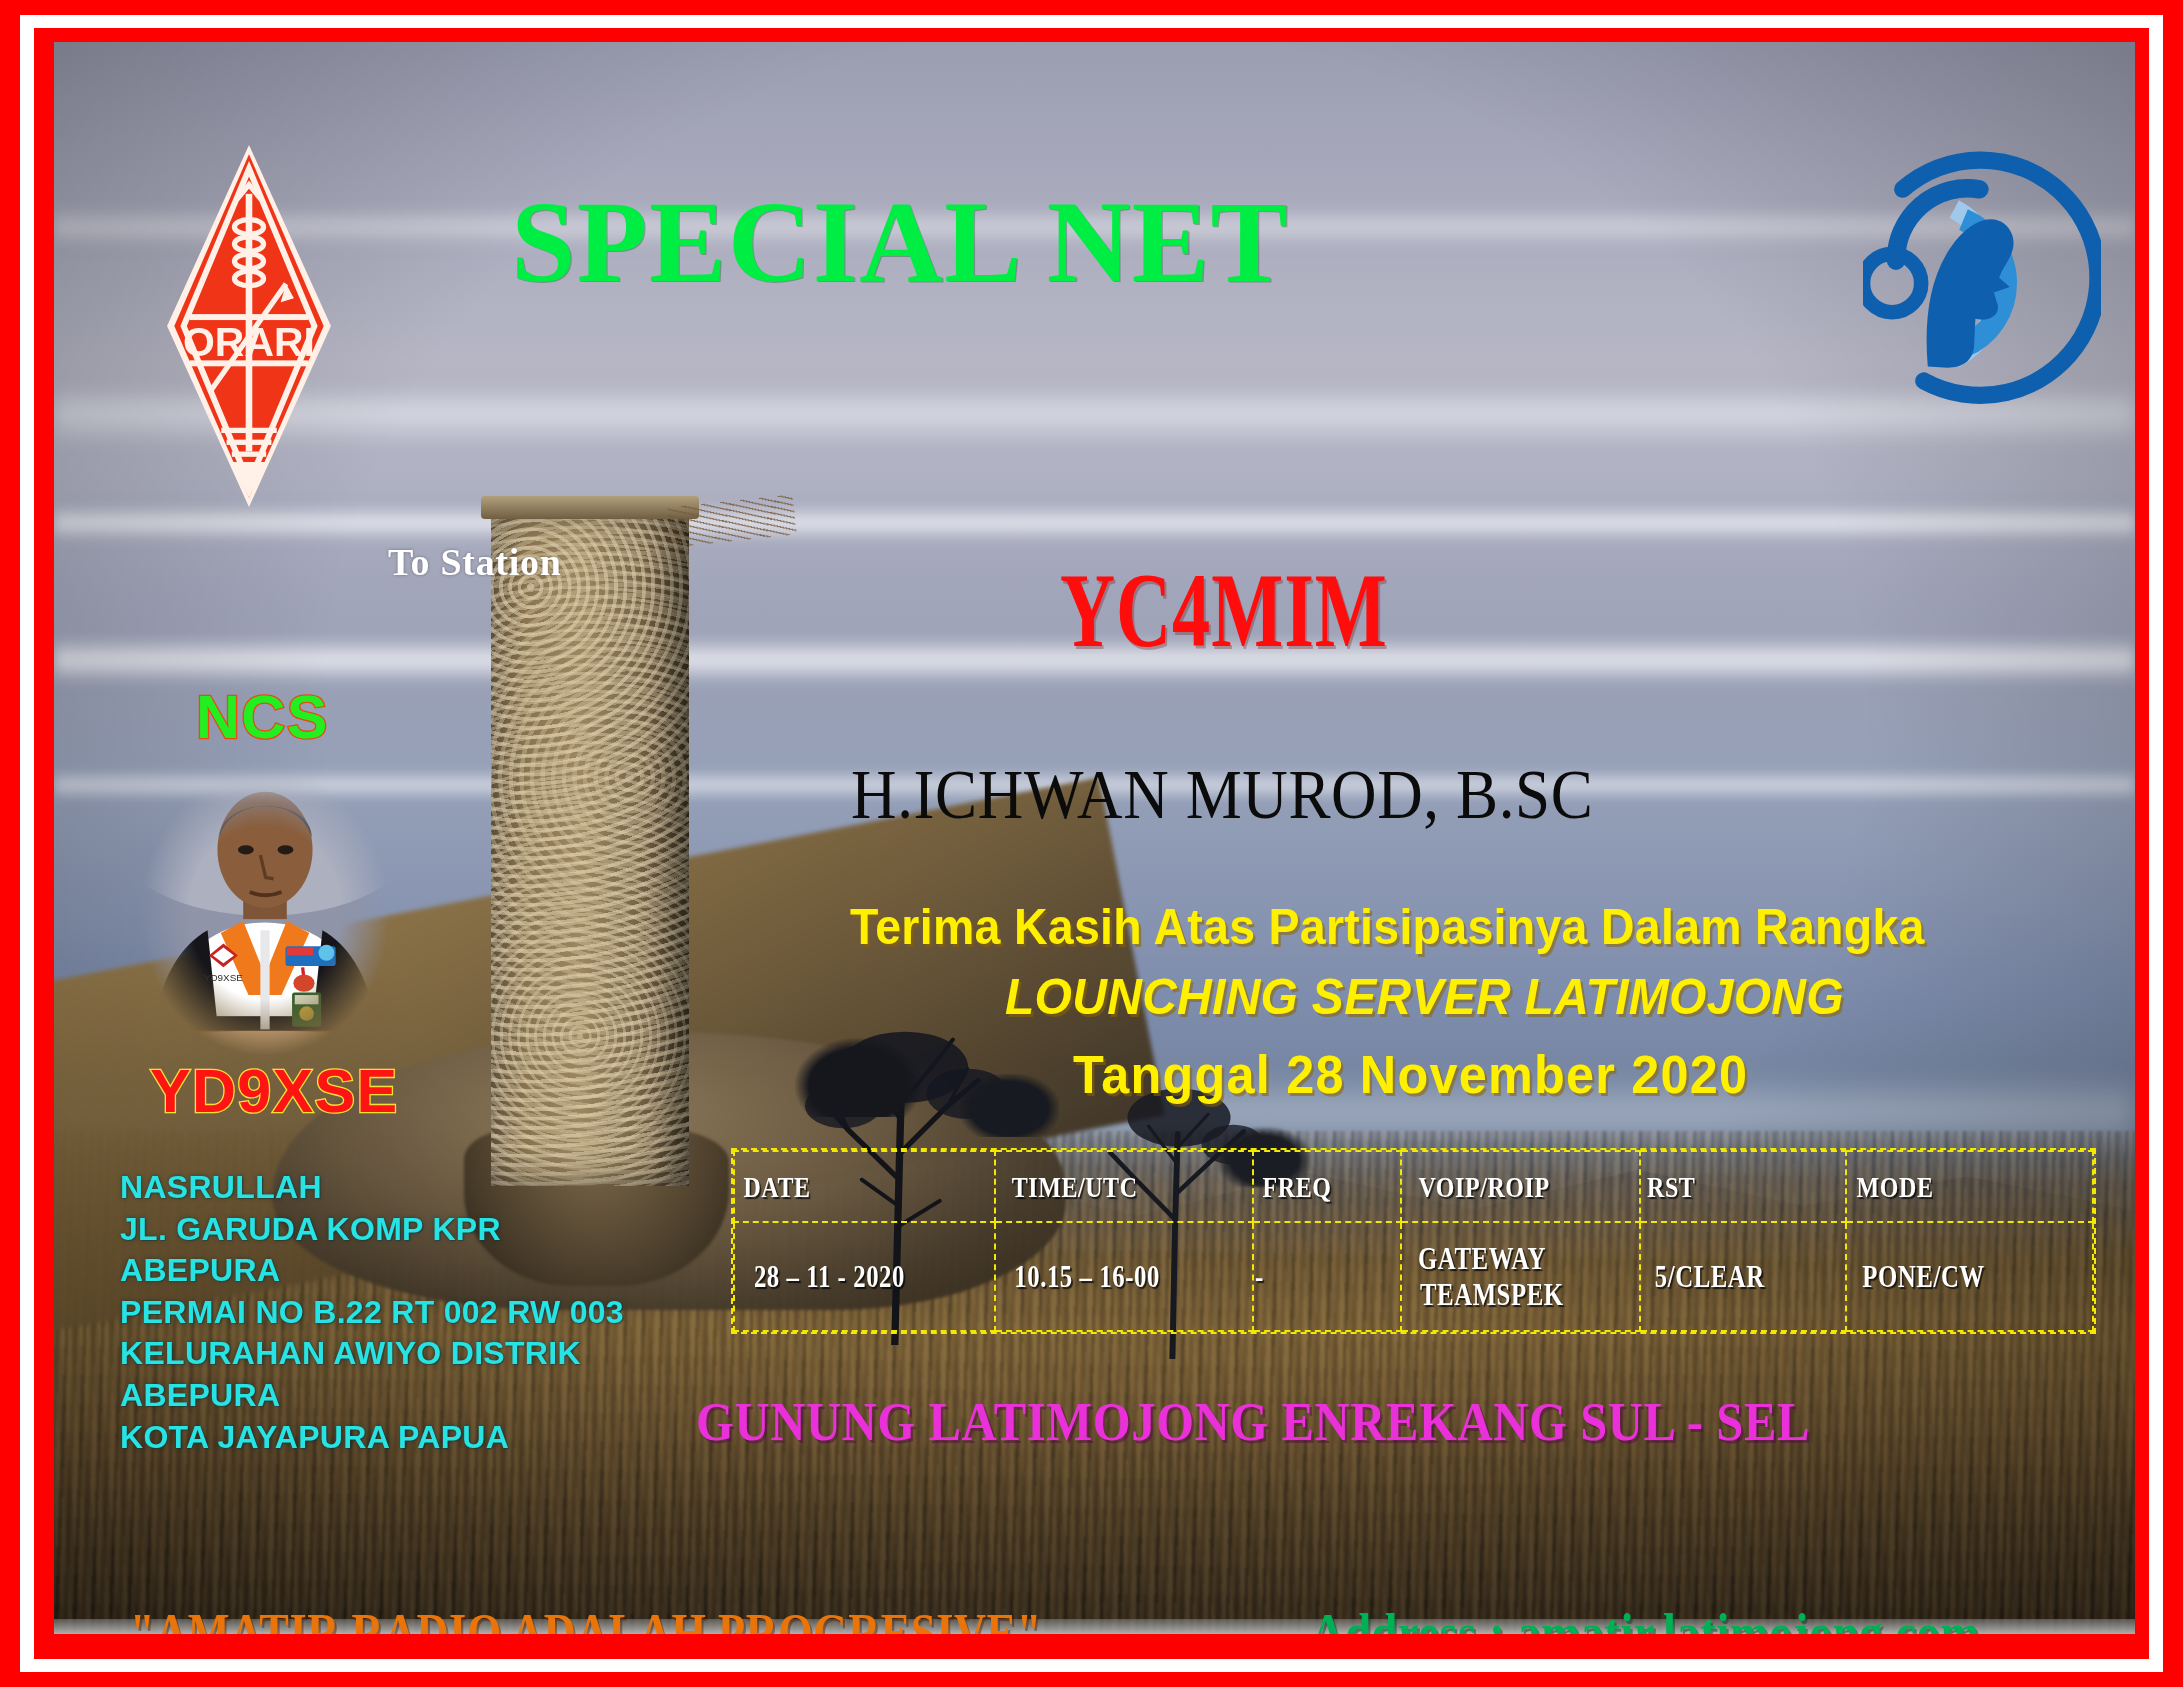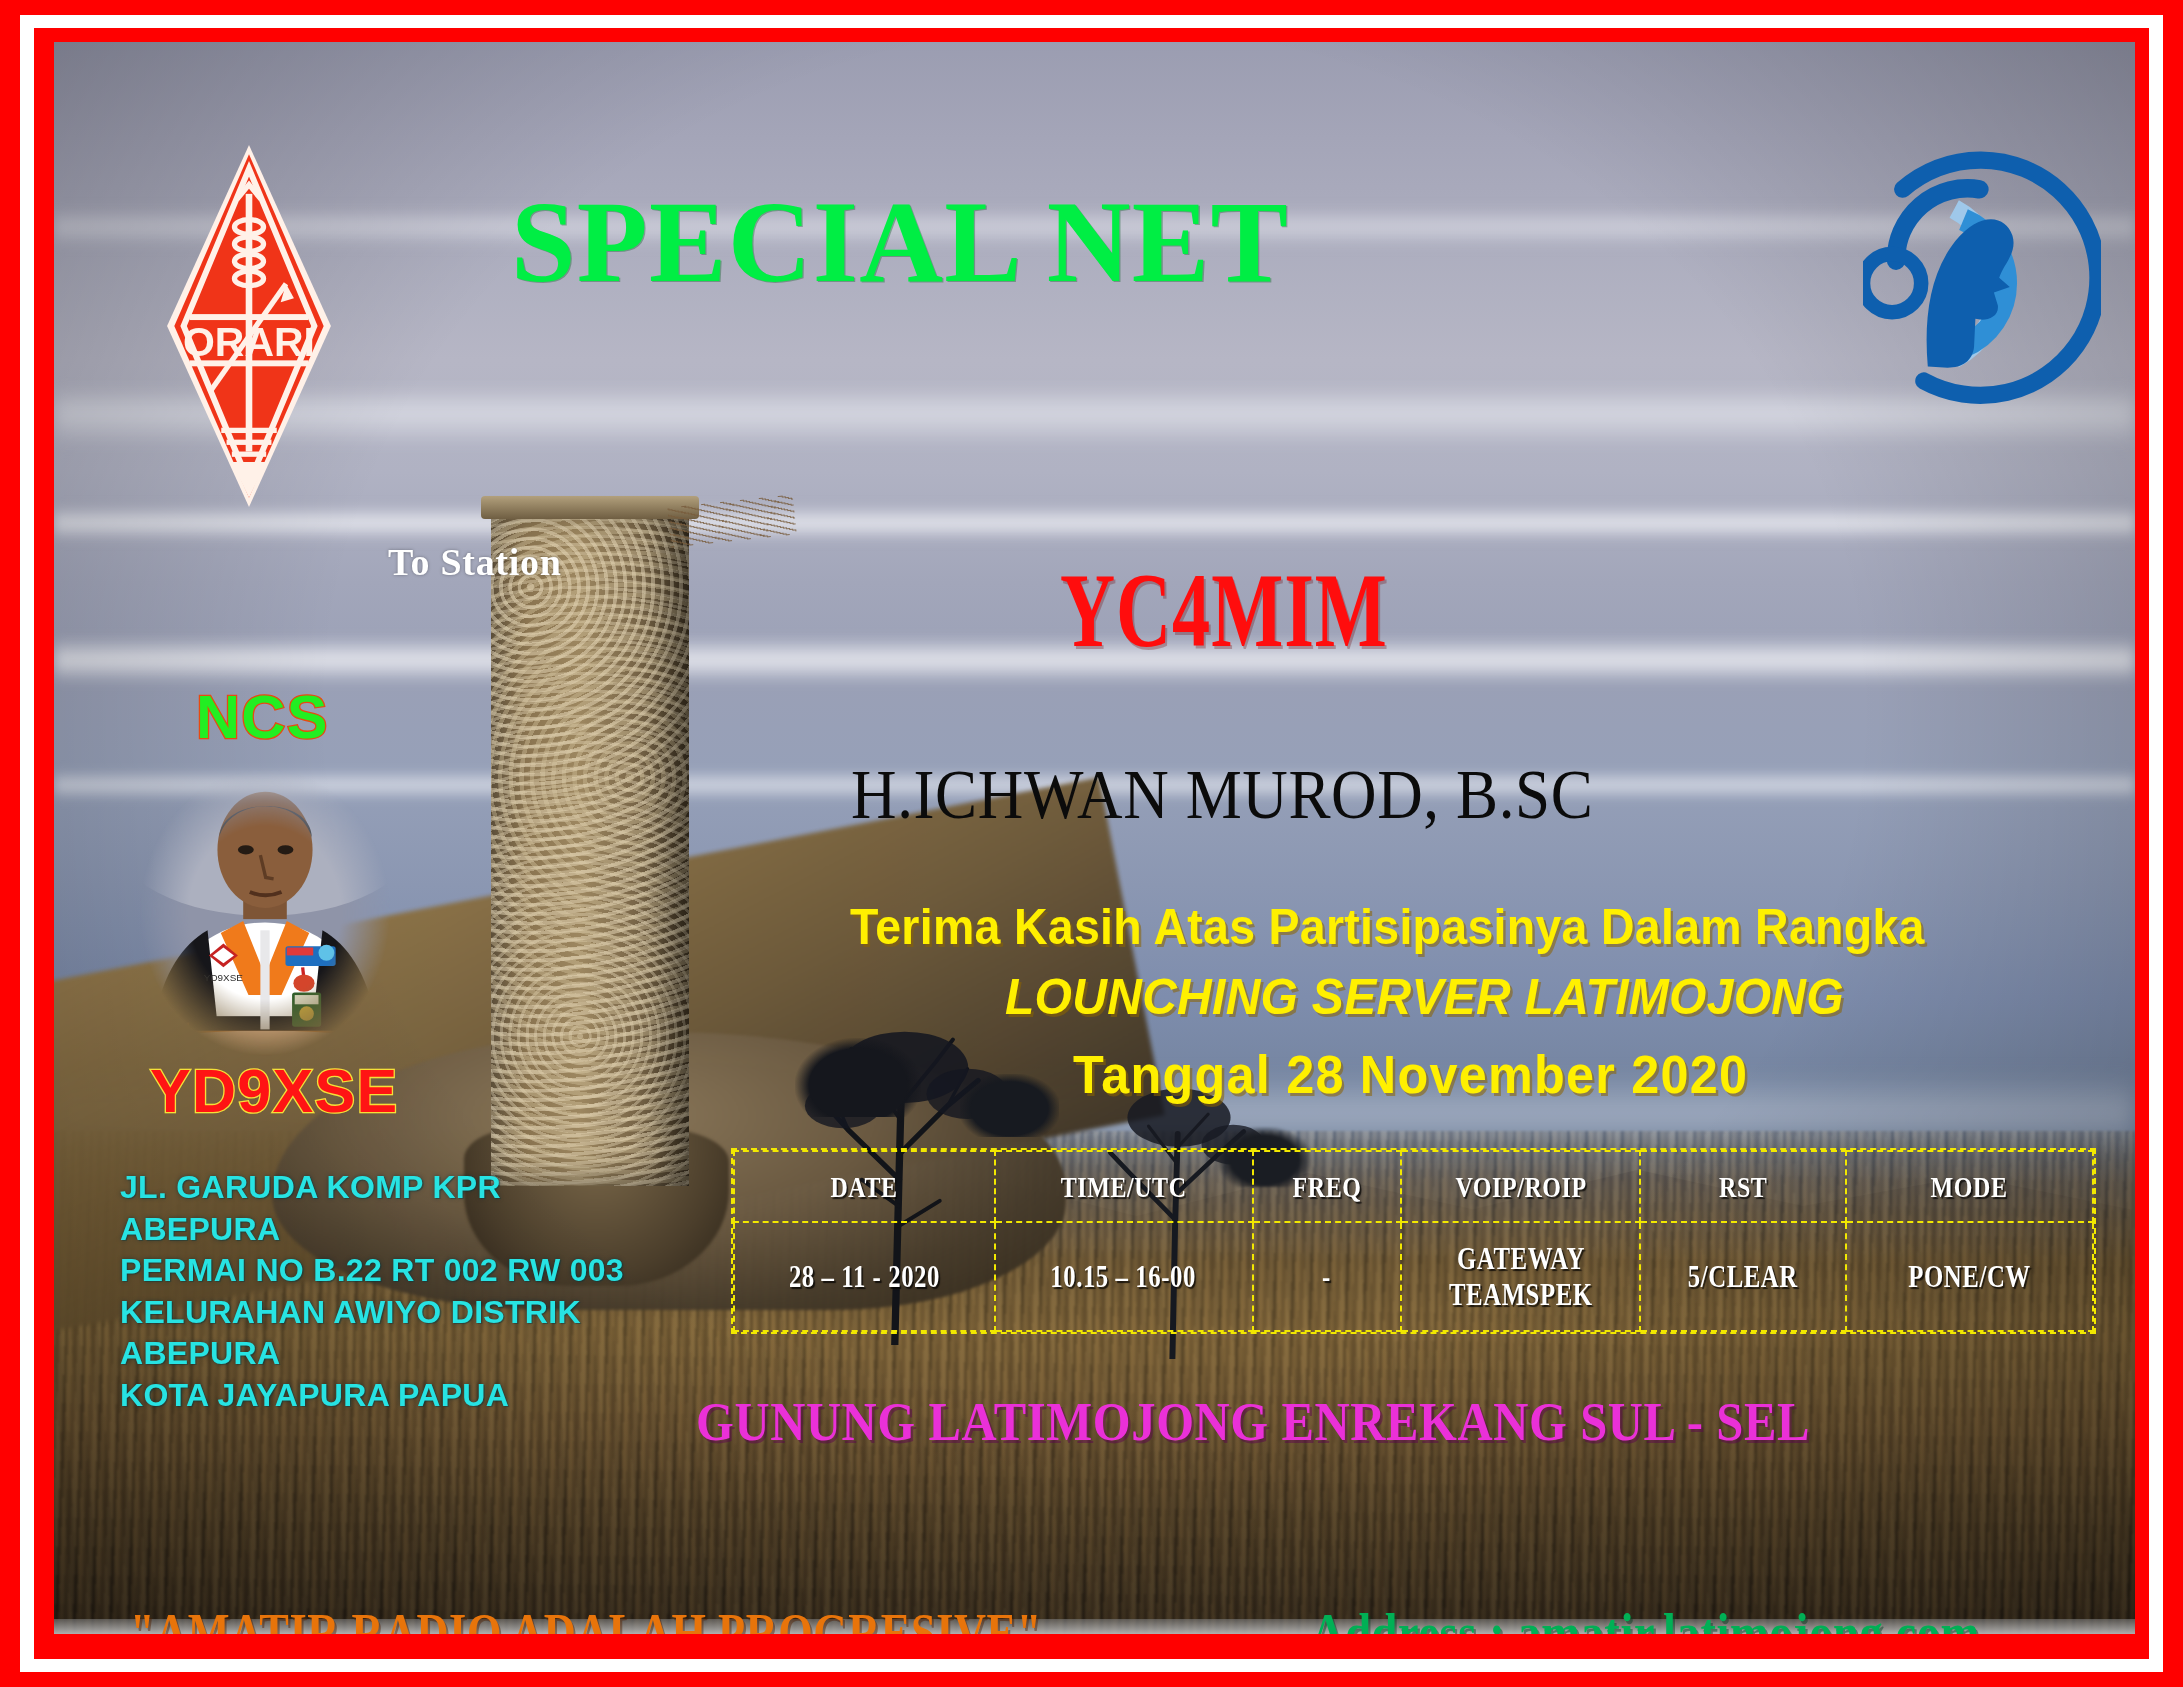--- a/index.html
+++ b/index.html
@@ -132,21 +132,21 @@
      font-family:"Liberation Sans",sans-serif;transform:scaleX(.96);transform-origin:left top;
      letter-spacing:0.3px;text-shadow:2.6px 2.6px 0 rgba(140,100,0,.55);}
   .tanggal{left:1019px;top:1006px;font-size:53px;font-weight:bold;color:#FFF000;
      font-family:"Liberation Sans",sans-serif;transform:scaleX(.95);transform-origin:left top;
      letter-spacing:1.3px;text-shadow:2.6px 2.6px 0 rgba(140,100,0,.55);}
 
   
   .logtable{position:absolute;left:677px;top:1106px;width:1365px;height:186px;
      border:2.6px dashed #F2E800;box-sizing:border-box;}
   .logtable table{width:100%;height:100%;border-collapse:collapse;table-layout:fixed;}
-  .logtable th,.logtable td{border:2px dashed #F2E800;color:#FFFFFF;text-align:center;
+  .logtable th,.logtable td{border:2px dashed #F2E800;color:#FFFFFF;text-align:left;
      font-family:"Liberation Serif",serif;font-weight:bold;vertical-align:middle;
      text-shadow:2px 2px 1.3px rgba(0,0,0,.75);padding:0;}
   .logtable th{font-size:30px;height:69px;letter-spacing:0.7px;}
   .logtable td{font-size:31px;letter-spacing:0.7px;}
   .logtable th span,.logtable td span{display:inline-block;transform:scaleX(.80);}
   .col-date{width:19.2%} .col-time{width:19.0%} .col-freq{width:10.9%}
   .col-voip{width:17.6%} .col-rst{width:15.1%} .col-mode{width:18.2%}
 
   .gunung{left:642px;top:1353px;font-size:54px;font-weight:bold;color:#EA30D8;
      font-family:"Liberation Serif",serif;transform:scaleX(.90);transform-origin:left top;
@@ -335,20 +335,21 @@
       </svg>
     </div>
 
     <div class="t special-net">SPECIAL NET</div>
     <div class="t to-station">To Station</div>
 
     <div class="t ncs">NCS</div>
     <div class="t yd9xse">YD9XSE</div>
 
     <div class="addr-block">
+      <div>NASRULLAH</div>
       <div>JL. GARUDA KOMP KPR</div>
       <div>ABEPURA</div>
       <div>PERMAI NO B.22 RT 002 RW 003</div>
       <div>KELURAHAN AWIYO DISTRIK</div>
       <div>ABEPURA</div>
       <div>KOTA JAYAPURA PAPUA</div>
     </div>
 
     <div class="t callsign">YC4MIM</div>
     <div class="t opname">H.ICHWAN MUROD, B.SC</div>

